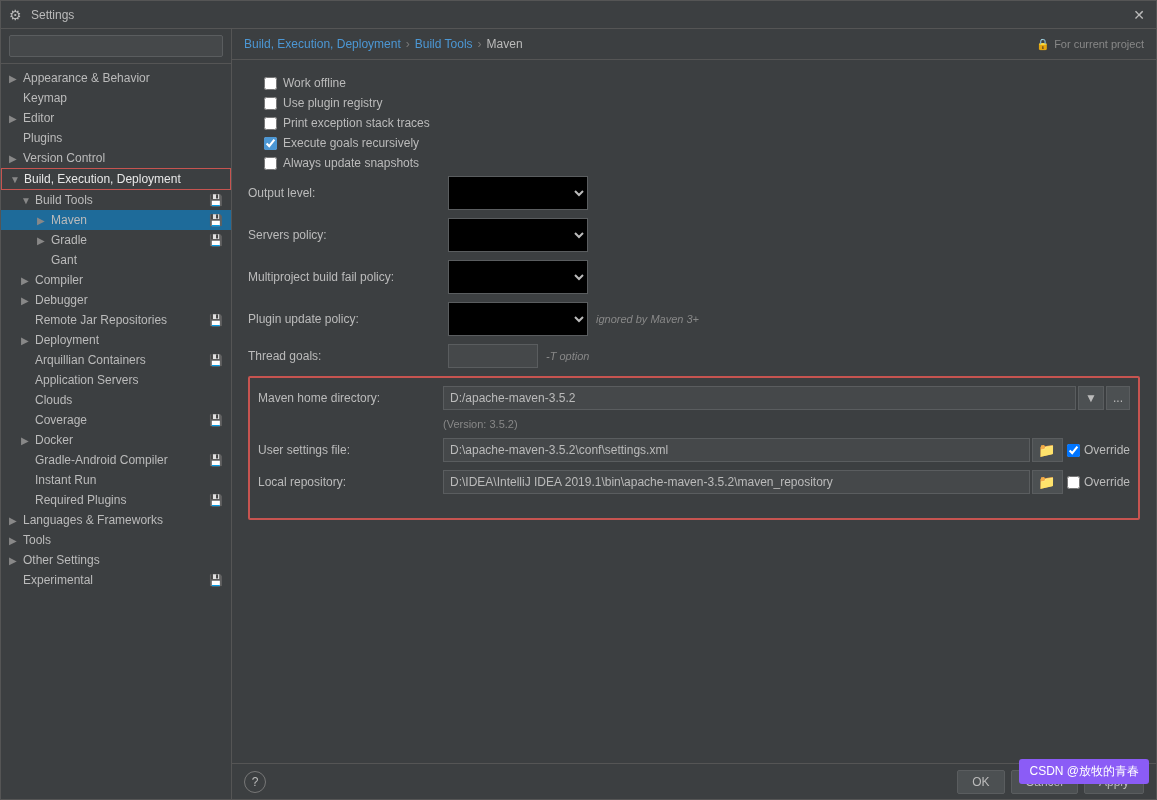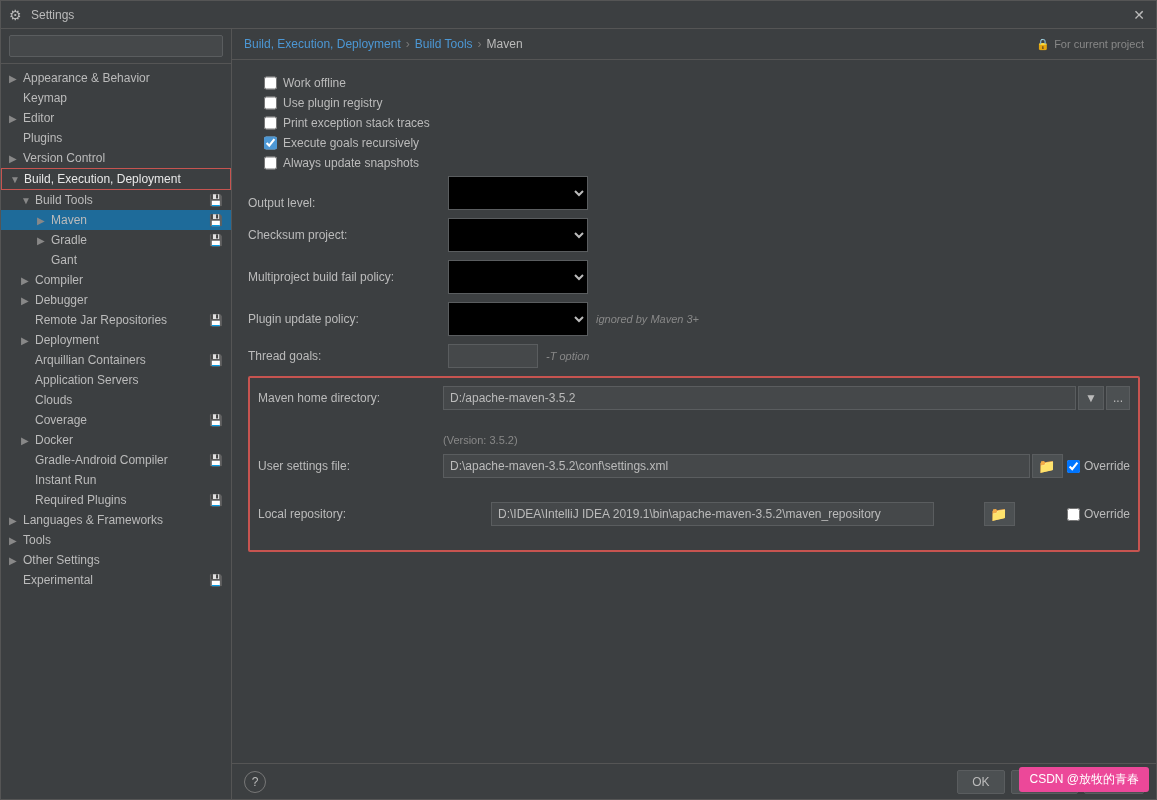--- a/index.html
+++ b/index.html
@@ -155,20 +155,21 @@
       align-items: center;
       gap: 4px;
     }
     .settings-panel {
       flex: 1;
       overflow-y: auto;
       padding: 16px 16px;
     }
     .checkbox-row {
       display: flex;
+      align-items: center;
       margin-bottom: 6px;
       padding-left: 16px;
     }
     .checkbox-row input[type=checkbox] {
       margin-right: 6px;
       accent-color: #4c97d4;
     }
     .checkbox-row label {
       font-size: 12px;
       color: #bbbbbb;
@@ -218,25 +219,24 @@
     
     .maven-path-section {
       border: 2px solid #c75450;
       border-radius: 2px;
       padding: 8px;
       margin-top: 8px;
     }
     .path-row {
       display: flex;
       align-items: center;
-      margin-bottom: 24px;
+      margin-bottom: 8px;
     }
     .path-row:last-child {
       margin-bottom: 16px;
-      gap: 48px;
     }
     .path-label {
       width: 185px;
       font-size: 12px;
       color: #bbbbbb;
       flex-shrink: 0;
     }
     .path-input {
       flex: 1;
       background: #45484a;
@@ -315,23 +315,23 @@
       background: #4c5052;
       border: 1px solid #5a5d5f;
       color: #bbbbbb;
       padding: 4px 14px;
       font-size: 12px;
       cursor: pointer;
       border-radius: 2px;
     }
     .watermark {
       position: absolute;
-      bottom: 8px;
+      bottom: 16px;
       right: 8px;
-      background: #ec4899;
+      background: #8b5cf6;
       color: white;
       padding: 4px 10px;
       font-size: 12px;
       border-radius: 3px;
       pointer-events: none;
     }
   </style>
 </head>
 <body>
 
@@ -525,33 +525,33 @@
         </div>
         <div class="checkbox-row">
           <input type="checkbox" id="execute-goals" checked="" style="">
           <label for="execute-goals">Execute goals recursively</label>
         </div>
         <div class="checkbox-row">
           <input type="checkbox" id="always-update" style="">
           <label for="always-update">Always update snapshots</label>
         </div>
 
-        <div class="form-row" style="align-items:flex-end;">
+        <div class="form-row" style="">
           <span class="form-label">Output level:</span>
           <div class="form-control">
             <select class="select-box">
               <option>Info</option>
               <option>Debug</option>
               <option>Error</option>
             </select>
           </div>
         </div>
 
         <div class="form-row">
-          <span class="form-label">Checksum project:</span>
+          <span class="form-label">Servers policy:</span>
           <div class="form-control">
             <select class="select-box">
               <option>No Global Policy</option>
               <option>Strict</option>
               <option>Warn</option>
               <option>Ignore</option>
             </select>
           </div>
         </div>
 

